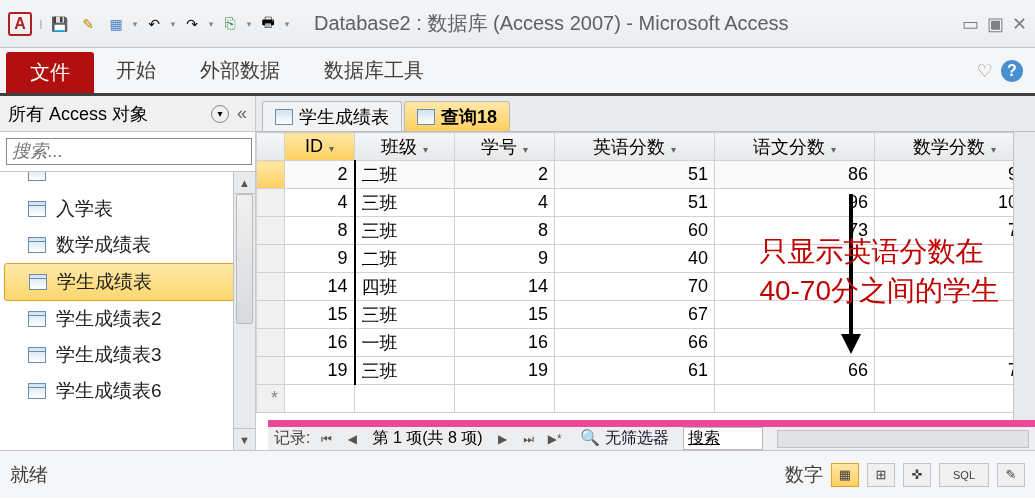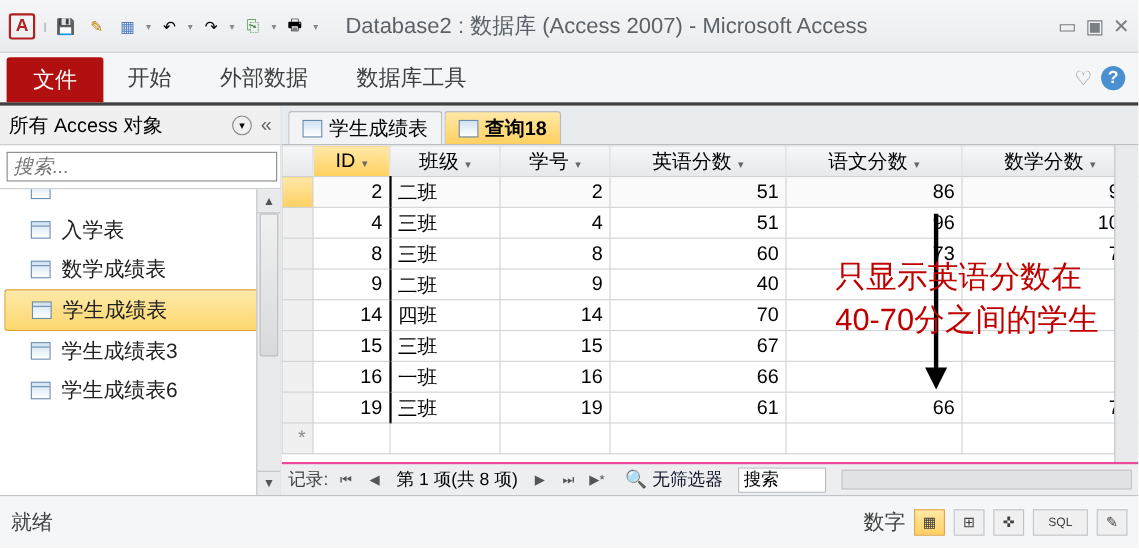--- a/index.html
+++ b/index.html
@@ -53,26 +53,26 @@
 .grid td.txt { text-align: left; }
 .grid td.rowh { width: 28px; background: #f0f0f0; }
 .grid td.rowh.sel { background: linear-gradient(#ffe8a6,#ffd060); }
 .grid tr.new td { color: #888; }
 .grid tr.sel-row td { background: #fafafa; }
 .id-cell { border-right: 2px solid #000 !important; }
 
 .annotation { position: absolute; right: 36px; top: 100px; color: #c00000; font-size: 28px; font-family: SimSun,serif; line-height: 1.4; pointer-events: none; }
 .arrow { position: absolute; left: 580px; top: 62px; pointer-events: none; }
 
-.hscroll { position: absolute; left: 0; right: 0; bottom: 0; height: 30px; background: #edeef0; border-top: 2px solid #ec4899; display: flex; align-items: center; padding: 0 6px; gap: 6px; font-size: 16px; }
+.hscroll { position: absolute; left: 12px; right: 0; bottom: 0; height: 30px; background: #edeef0; border-top: 7px solid #ec4899; display: flex; align-items: center; padding: 0 6px; gap: 6px; font-size: 16px; }
 .hscroll .nav-lbl { color: #444; }
 .hscroll .navbtn { width: 20px; height: 20px; display: flex; align-items: center; justify-content: center; font-size: 12px; cursor: pointer; color: #555; }
 .hscroll .rec-txt { padding: 0 4px; }
 .hscroll .filter { color: #0f172a; margin-left: 10px; }
-.hscroll .srch { border: 1px solid #bbb; padding: 0 4px; margin-left: 8px; min-width: 80px; background: #fff; }
+.hscroll .srch { border: 1px solid #bbb; padding: 0 4px; margin-left: 8px; min-width: 80px; background: #fff; text-decoration: underline; }
 .hscroll .track { flex: 1; margin-left: 8px; height: 18px; background: #e0e2e4; border: 1px solid #c0c4c8; position: relative; }
 
 .vscroll { position: absolute; right: 0; top: 0; width: 22px; height: calc(100% - 30px); background: #e8eaec; border-left: 1px solid #c0c4c8; }
 
 .statusbar { height: 48px; border-top: 1px solid #c0c4c8; display: flex; align-items: center; padding: 0 10px; background: #f5f6f7; font-size: 19px; color: #404040; }
 .statusbar .right { margin-left: auto; display: flex; align-items: center; gap: 8px; }
 .view-btn { width: 28px; height: 24px; border: 1px solid #c0c4c8; display: flex; align-items: center; justify-content: center; font-size: 13px; cursor: pointer; background: #f0f0f0; }
 .view-btn.active { background: linear-gradient(#ffe8a6,#ffd060); border-color: #e0a030; }
 </style>
 </head>
@@ -134,20 +134,24 @@
           <span class="tbl-icon"></span>
           <span>入学表</span>
         </div>
       <div class="nav-item">
           <span class="tbl-icon"></span>
           <span>数学成绩表</span>
         </div>
       <div class="nav-item selected">
           <span class="tbl-icon"></span>
           <span>学生成绩表</span>
+        </div>
+      <div class="nav-item">
+          <span class="tbl-icon"></span>
+          <span>学生成绩表2</span>
         </div>
       <div class="nav-item">
           <span class="tbl-icon"></span>
           <span>学生成绩表3</span>
         </div>
       <div class="nav-item">
           <span class="tbl-icon"></span>
           <span>学生成绩表6</span>
         </div>
       <div class="nav-scroll">

